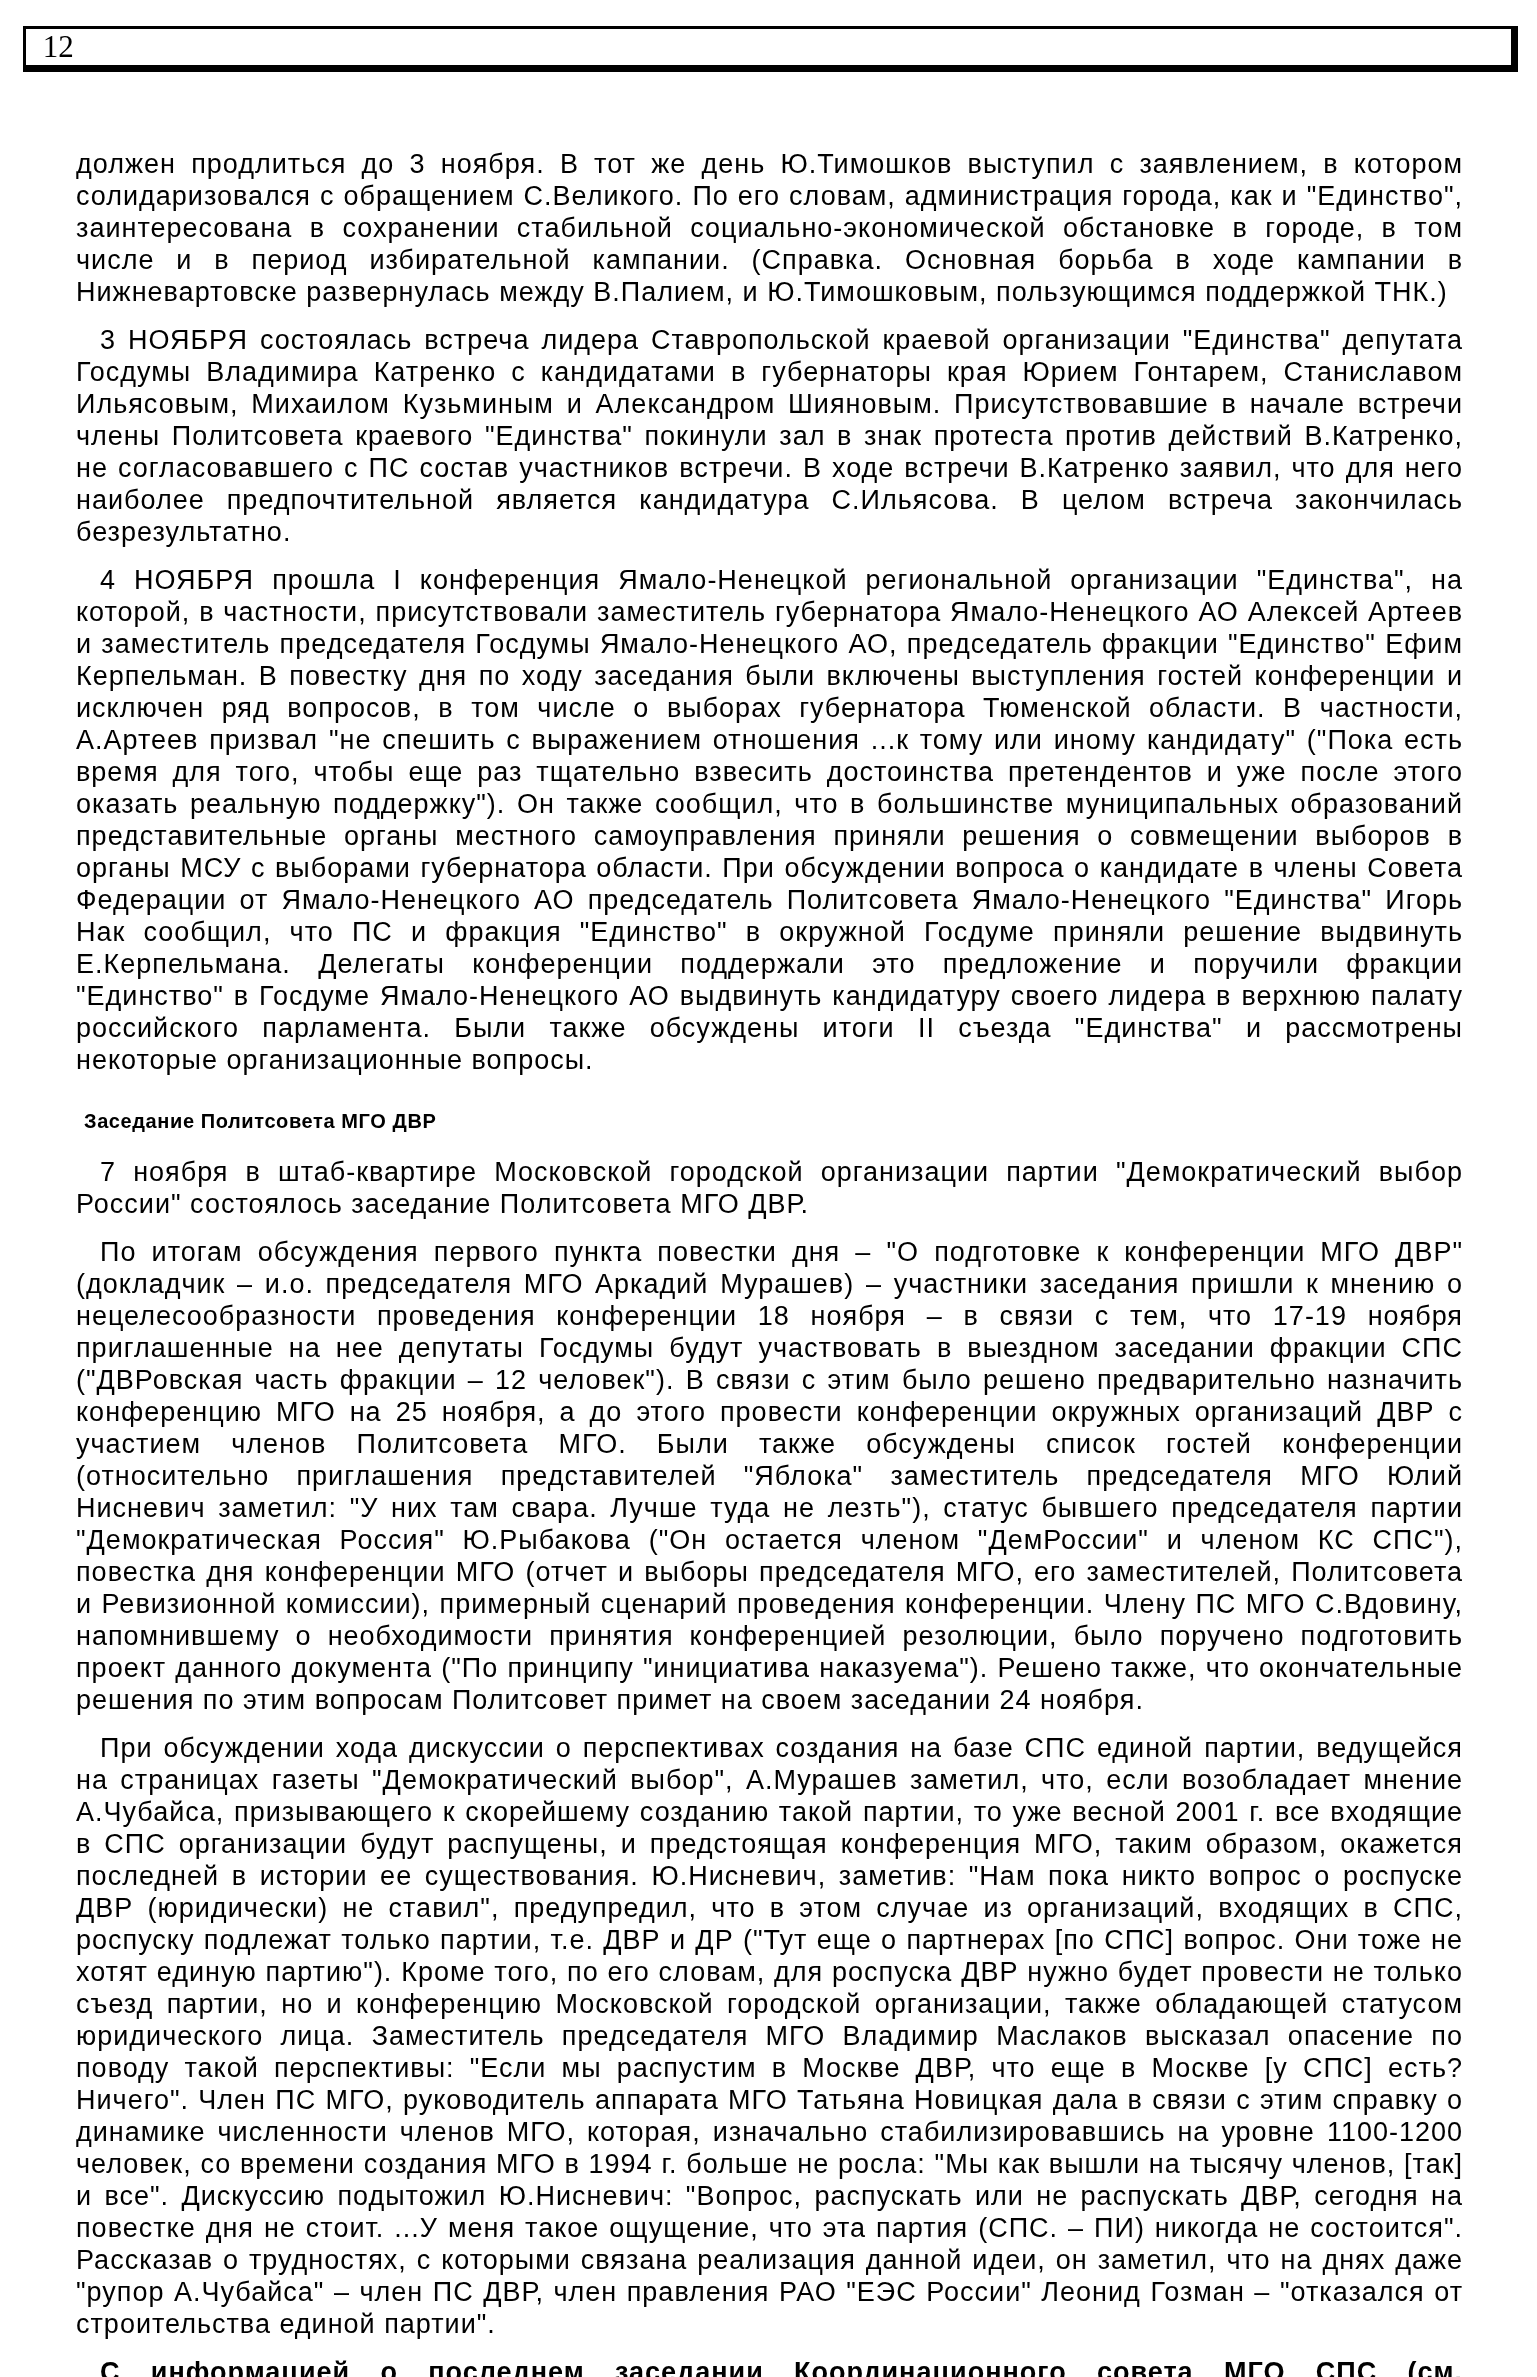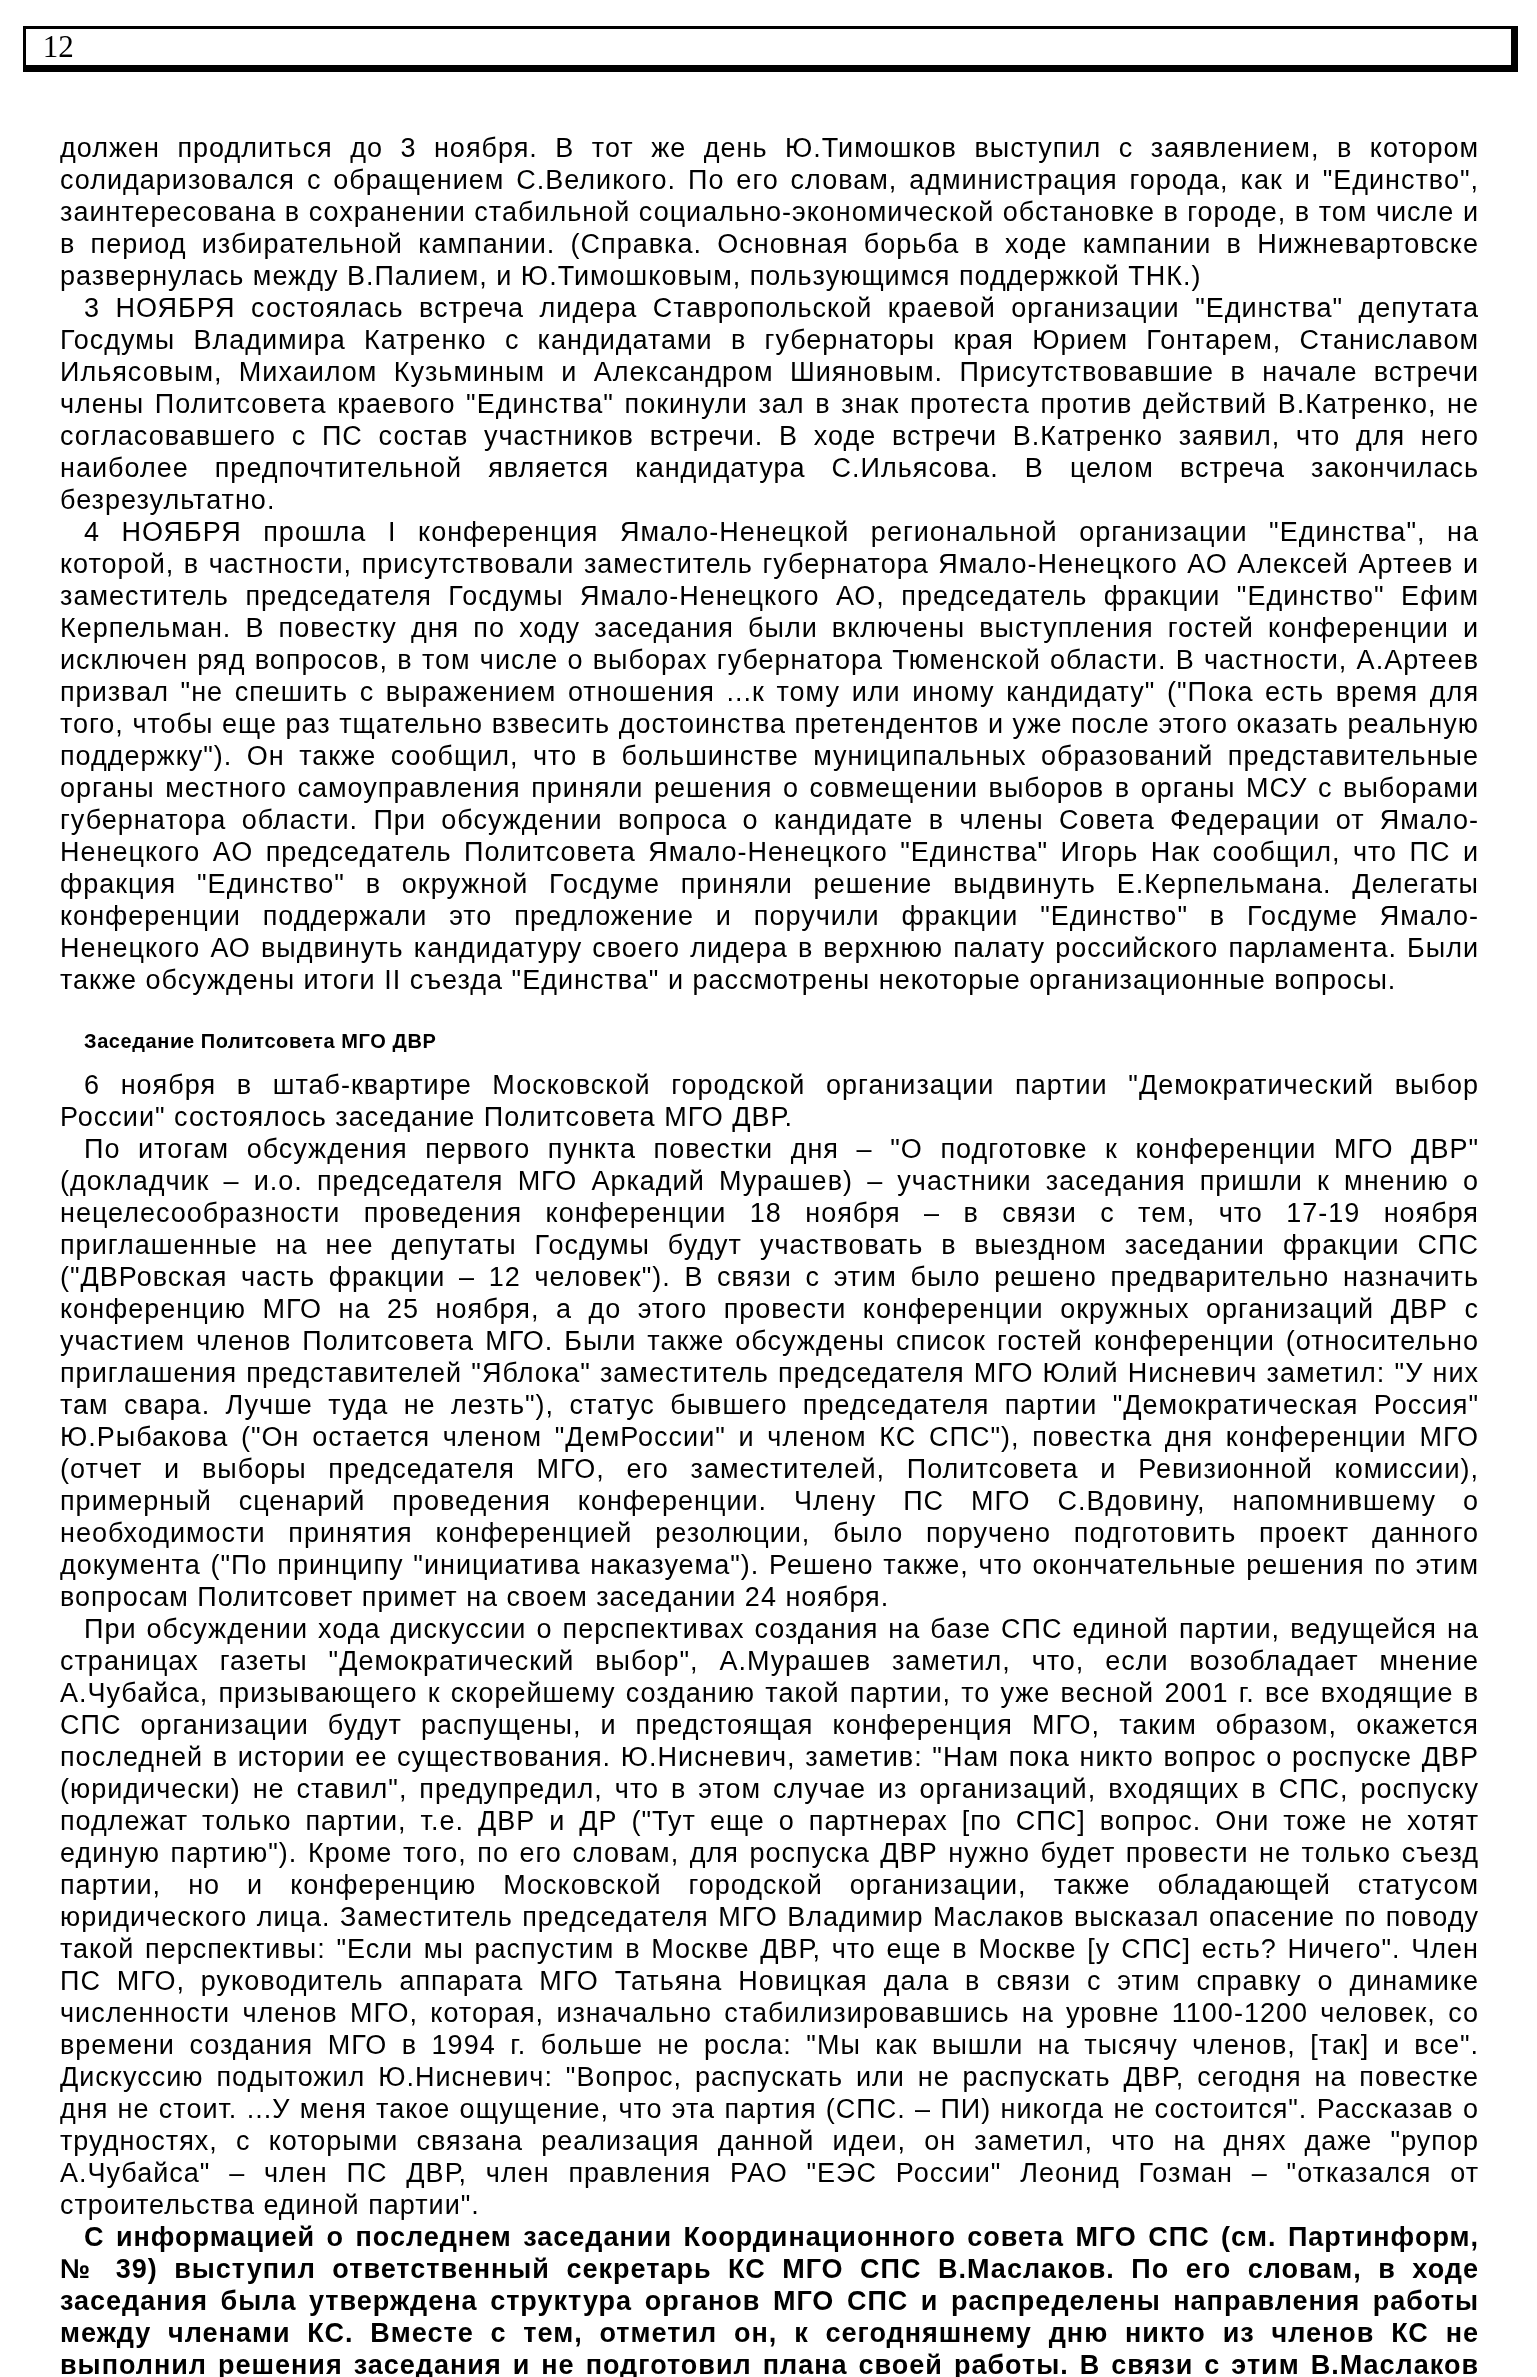--- a/index.html
+++ b/index.html
@@ -34,21 +34,21 @@
   .body-col {
     position: absolute;
     left: 60px;
     top: 132px;
     width: 1419px;
     font-size: 27px;
     line-height: 32px;
     letter-spacing: 1px;
     text-align: justify;
   }
-  .body-col p { margin: 0; }
+  .body-col p { margin: 16px; }
   .body-col p.indent { text-indent: 24px; }
   .body-col p.bold { font-weight: bold; }
   .section-heading {
     font-size: 20px;
     line-height: 37px;
     font-weight: bold;
     letter-spacing: 0.6px;
     margin: 27px 0 9px 0;
     text-indent: 24px;
     text-align: left;
@@ -67,21 +67,21 @@
   <main class="body-col">
     <div id="continuation-paragraphs">
         <p><span>должен продлиться до 3 ноября. В тот же день Ю.Тимошков выступил с заявлением, в котором солидаризовался с обращением С.Великого. По его словам, администрация города, как и "Единство", заинтересована в сохранении стабильной социально-экономической обстановке в городе, в том числе и в период избирательной кампании. (Справка. Основная борьба в ходе кампании в Нижневартовске развернулась между В.Палием, и Ю.Тимошковым, пользующимся поддержкой ТНК.)</span></p>
         <p class="indent"><span>3 НОЯБРЯ состоялась встреча лидера Ставропольской краевой организации "Единства" депутата Госдумы Владимира Катренко с кандидатами в губернаторы края Юрием Гонтарем, Станиславом Ильясовым, Михаилом Кузьминым и Александром Шияновым. Присутствовавшие в начале встречи члены Политсовета краевого "Единства" покинули зал в знак протеста против действий В.Катренко, не согласовавшего с ПС состав участников встречи. В ходе встречи В.Катренко заявил, что для него наиболее предпочтительной является кандидатура С.Ильясова. В целом встреча закончилась безрезультатно.</span></p>
         <p class="indent"><span>4 НОЯБРЯ прошла I конференция Ямало-Ненецкой региональной организации "Единства", на которой, в частности, присутствовали заместитель губернатора Ямало-Ненецкого АО Алексей Артеев и заместитель председателя Госдумы Ямало-Ненецкого АО, председатель фракции "Единство" Ефим Керпельман. В повестку дня по ходу заседания были включены выступления гостей конференции и исключен ряд вопросов, в том числе о выборах губернатора Тюменской области. В частности, А.Артеев призвал "не спешить с выражением отношения ...к тому или иному кандидату" ("Пока есть время для того, чтобы еще раз тщательно взвесить достоинства претендентов и уже после этого оказать реальную поддержку"). Он также сообщил, что в большинстве муниципальных образований представительные органы местного самоуправления приняли решения о совмещении выборов в органы МСУ с выборами губернатора области. При обсуждении вопроса о кандидате в члены Совета Федерации от Ямало-Ненецкого АО председатель Политсовета Ямало-Ненецкого "Единства" Игорь Нак сообщил, что ПС и фракция "Единство" в окружной Госдуме приняли решение выдвинуть Е.Керпельмана. Делегаты конференции поддержали это предложение и поручили фракции "Единство" в Госдуме Ямало-Ненецкого АО выдвинуть кандидатуру своего лидера в верхнюю палату российского парламента. Были также обсуждены итоги II съезда "Единства" и рассмотрены некоторые организационные вопросы.</span></p>
       </div>
 
     <h2 class="section-heading">Заседание Политсовета МГО ДВР</h2>
 
     <div id="section-paragraphs">
-        <p class="indent"><span>6 ноября в штаб-квартире Московской городской организации партии "Демократический выбор России" состоялось заседание Политсовета МГО ДВР.</span></p>
+        <p class="indent"><span>7 ноября в штаб-квартире Московской городской организации партии "Демократический выбор России" состоялось заседание Политсовета МГО ДВР.</span></p>
         <p class="indent"><span>По итогам обсуждения первого пункта повестки дня – "О подготовке к конференции МГО ДВР" (докладчик – и.о. председателя МГО Аркадий Мурашев) – участники заседания пришли к мнению о нецелесообразности проведения конференции 18 ноября – в связи с тем, что 17-19 ноября приглашенные на нее депутаты Госдумы будут участвовать в выездном заседании фракции СПС ("ДВРовская часть фракции – 12 человек"). В связи с этим было решено предварительно назначить конференцию МГО на 25 ноября, а до этого провести конференции окружных организаций ДВР с участием членов Политсовета МГО. Были также обсуждены список гостей конференции (относительно приглашения представителей "Яблока" заместитель председателя МГО Юлий Нисневич заметил: "У них там свара. Лучше туда не лезть"), статус бывшего председателя партии "Демократическая Россия" Ю.Рыбакова ("Он остается членом "ДемРоссии" и членом КС СПС"), повестка дня конференции МГО (отчет и выборы председателя МГО, его заместителей, Политсовета и Ревизионной комиссии), примерный сценарий проведения конференции. Члену ПС МГО С.Вдовину, напомнившему о необходимости принятия конференцией резолюции, было поручено подготовить проект данного документа ("По принципу "инициатива наказуема"). Решено также, что окончательные решения по этим вопросам Политсовет примет на своем заседании 24 ноября.</span></p>
         <p class="indent"><span>При обсуждении хода дискуссии о перспективах создания на базе СПС единой партии, ведущейся на страницах газеты "Демократический выбор", А.Мурашев заметил, что, если возобладает мнение А.Чубайса, призывающего к скорейшему созданию такой партии, то уже весной 2001 г. все входящие в СПС организации будут распущены, и предстоящая конференция МГО, таким образом, окажется последней в истории ее существования. Ю.Нисневич, заметив: "Нам пока никто вопрос о роспуске ДВР (юридически) не ставил", предупредил, что в этом случае из организаций, входящих в СПС, роспуску подлежат только партии, т.е. ДВР и ДР ("Тут еще о партнерах [по СПС] вопрос. Они тоже не хотят единую партию"). Кроме того, по его словам, для роспуска ДВР нужно будет провести не только съезд партии, но и конференцию Московской городской организации, также обладающей статусом юридического лица. Заместитель председателя МГО Владимир Маслаков высказал опасение по поводу такой перспективы: "Если мы распустим в Москве ДВР, что еще в Москве [у СПС] есть? Ничего". Член ПС МГО, руководитель аппарата МГО Татьяна Новицкая дала в связи с этим справку о динамике численности членов МГО, которая, изначально стабилизировавшись на уровне 1100-1200 человек, со времени создания МГО в 1994 г. больше не росла: "Мы как вышли на тысячу членов, [так] и все". Дискуссию подытожил Ю.Нисневич: "Вопрос, распускать или не распускать ДВР, сегодня на повестке дня не стоит. ...У меня такое ощущение, что эта партия (СПС. – </span><span class="italic">ПИ</span><span>) никогда не состоится". Рассказав о трудностях, с которыми связана реализация данной идеи, он заметил, что на днях даже "рупор А.Чубайса" – член ПС ДВР, член правления РАО "ЕЭС России" Леонид Гозман – "отказался от строительства единой партии".</span></p>
         <p class="indent bold"><span>С информацией о последнем заседании Координационного совета МГО СПС (см. Партинформ, № 39) выступил ответственный секретарь КС МГО СПС В.Маслаков. По его словам, в ходе заседания была утверждена структура органов МГО СПС и распределены направления работы между членами КС. Вместе с тем, отметил он, к сегодняшнему дню никто из членов КС не выполнил решения заседания и не подготовил плана своей работы. В связи с этим В.Маслаков охарактеризовал КС МГО СПС как "абсолютно формальную структуру, которая работает</span></p>
       </div>
   </main>
 
 </div>
 
 
 </body></html>

